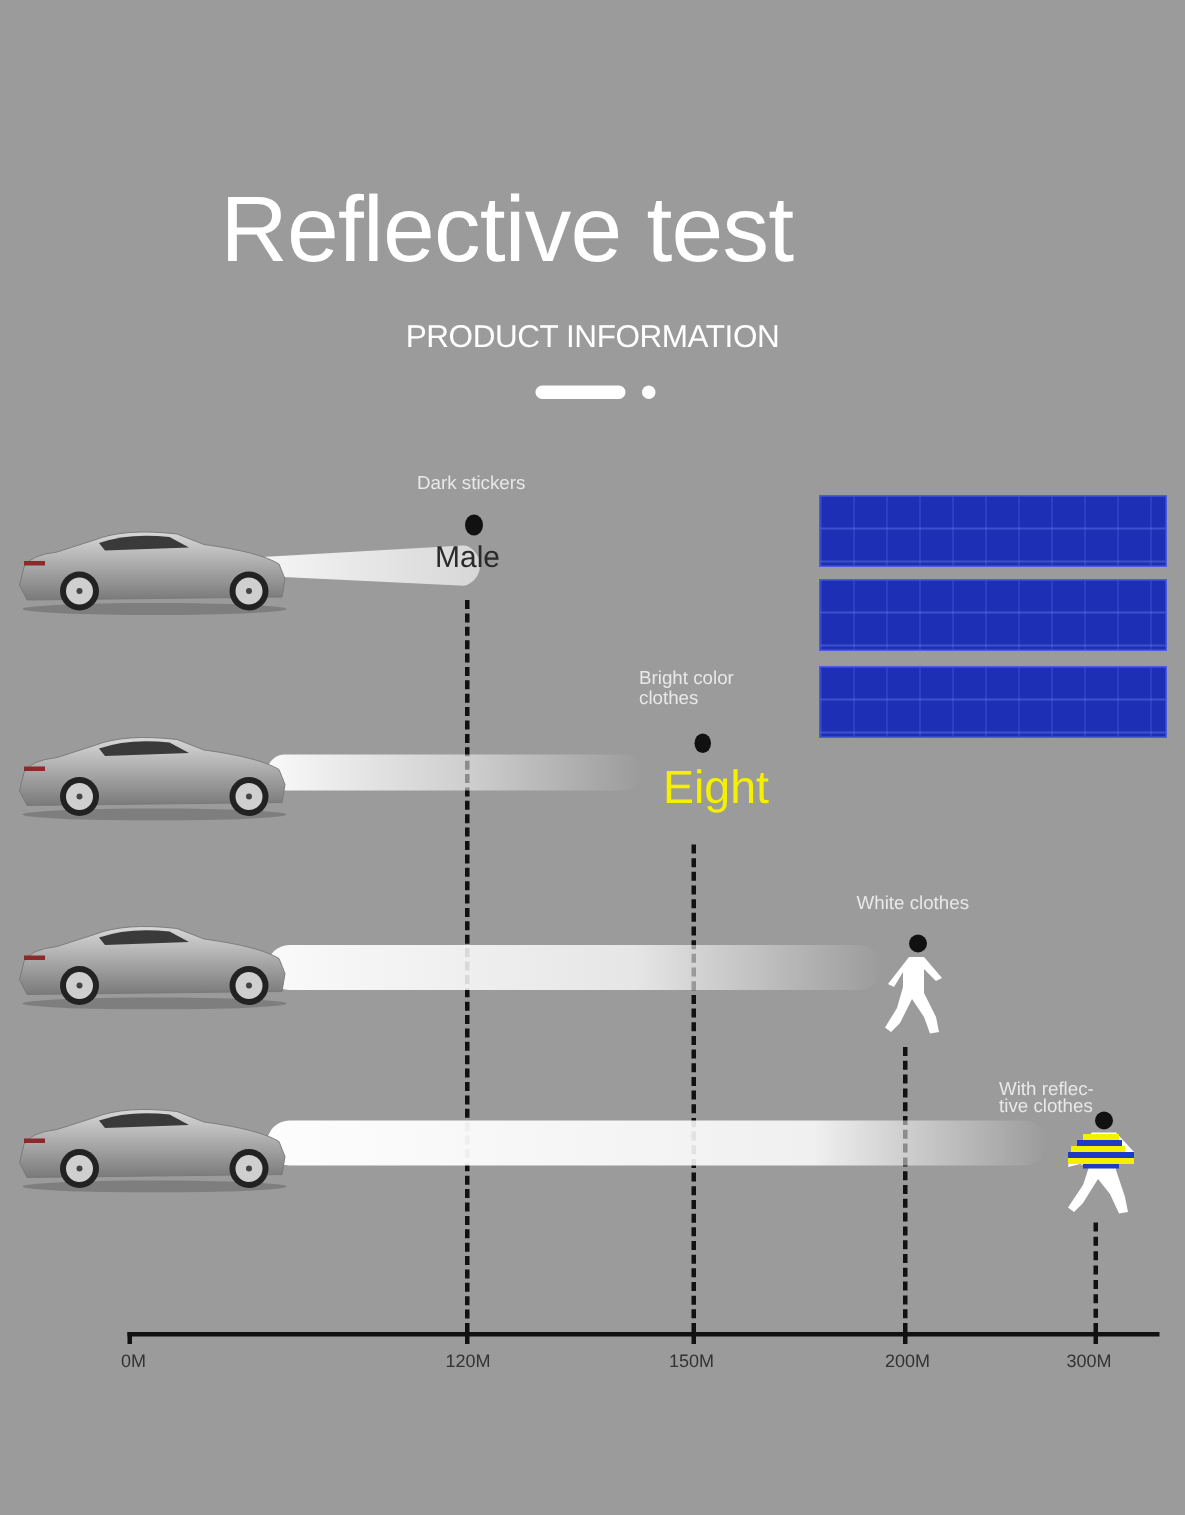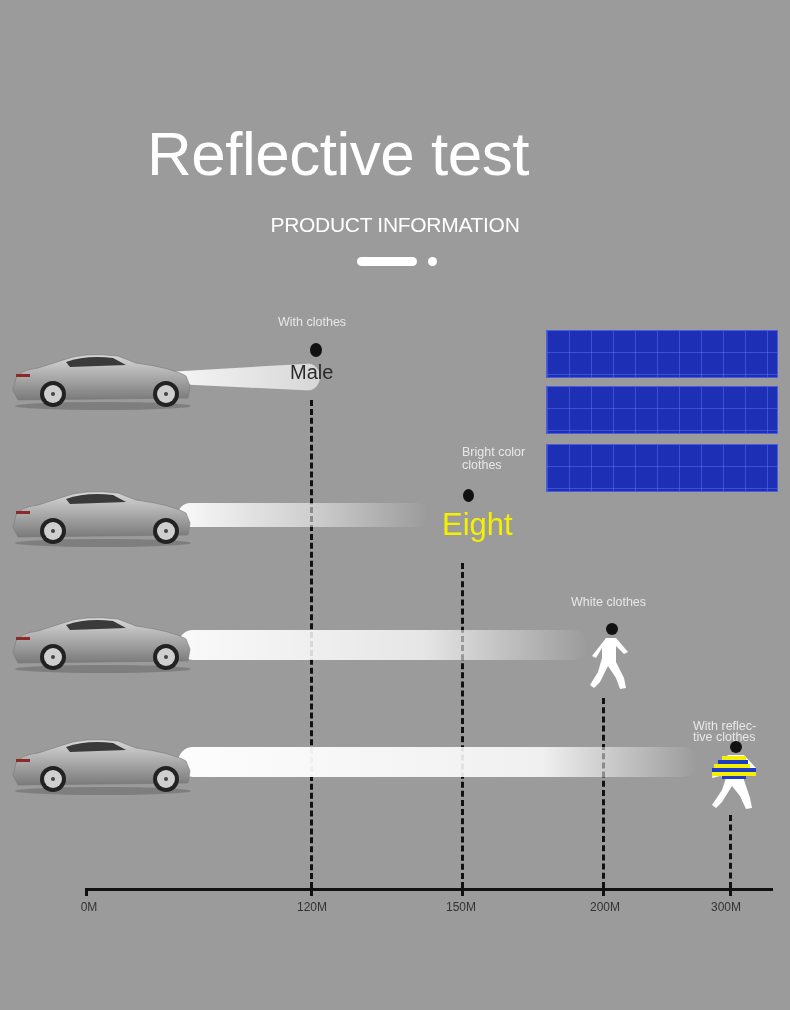--- a/index.html
+++ b/index.html
@@ -57,30 +57,30 @@
       <stop offset="0.6" stop-color="#fff" stop-opacity=".7"></stop>
       <stop offset="1" stop-color="#fff" stop-opacity="0"></stop>
     </linearGradient>
   </defs>
 </svg>
 
 <div class="abs beam" style="left:175px;top:363px;width:145px;height:28px;background:linear-gradient(90deg,rgba(255,255,255,.9),rgba(255,255,255,.6));clip-path:polygon(0 30%,100% 0,100% 100%,0 75%);"></div>
 <svg class="abs" style="left:8px;top:350px" width="185" height="60">
     <use href="#car"></use>
   </svg>
-<div class="abs label" style="left:278px;top:316px;">With clothes</div>
+<div class="abs label" style="left:278px;top:316px;">Dark stickers</div>
 <div class="abs" style="left:310px;top:343px;width:12px;height:14px;background:#111;border-radius:50%;"></div>
 <div class="abs" style="left:290px;top:361px;font-size:20px;color:#2a2a2a;">Male</div>
 <div class="abs vline" style="left:310px;top:400px;height:488px;"></div>
 
 <div class="abs beam" style="left:178px;top:503px;width:250px;height:24px;background:linear-gradient(90deg,rgba(255,255,255,.95),rgba(255,255,255,.5) 55%,rgba(255,255,255,0));"></div>
 <svg class="abs" style="left:8px;top:487px" width="185" height="60">
     <use href="#car"></use>
   </svg>
-<div class="abs label" style="left:426px;top:446px;margin-left:36px;">
+<div class="abs label" style="left:426px;top:446px;">
   <div>Bright color</div>
   <div>clothes</div>
 </div>
 <div class="abs" style="left:463px;top:489px;width:11px;height:13px;background:#111;border-radius:50%;"></div>
 <div class="abs" style="left:442px;top:507px;font-size:31px;color:#f5f000;">Eight</div>
 <div class="abs vline" style="left:461px;top:563px;height:325px;"></div>
 
 <div class="abs beam" style="left:178px;top:630px;width:410px;height:30px;background:linear-gradient(90deg,rgba(255,255,255,.95),rgba(255,255,255,.75) 60%,rgba(255,255,255,0));"></div>
 <svg class="abs" style="left:8px;top:613px" width="185" height="60">
     <use href="#car"></use>
@@ -89,21 +89,21 @@
 <svg class="abs" style="left:586px;top:622px" width="46" height="72" viewBox="0 0 46 72">
   <circle cx="26" cy="7" r="6" fill="#111"></circle>
   <path d="M20 16 L30 16 L42 30 L38 32 L30 24 L30 40 L38 56 L40 66 L34 67 L30 56 L22 44 L14 60 L8 66 L4 63 L12 50 L16 36 L16 26 L10 36 L6 34 Z" fill="#fff"></path>
 </svg>
 <div class="abs vline" style="left:602px;top:698px;height:190px;"></div>
 
 <div class="abs beam" style="left:178px;top:747px;width:520px;height:30px;background:linear-gradient(90deg,rgba(255,255,255,.98),rgba(255,255,255,.85) 70%,rgba(255,255,255,0));"></div>
 <svg class="abs" style="left:8px;top:735px" width="185" height="60">
     <use href="#car"></use>
   </svg>
-<div class="abs label" style="left:693px;top:721px;line-height:11px;">
+<div class="abs label" style="left:666px;top:721px;line-height:11px;">
   <div>With reflec-</div>
   <div>tive clothes</div>
 </div>
 <svg class="abs" style="left:708px;top:740px" width="50" height="75" viewBox="0 0 50 75">
   <circle cx="28" cy="7" r="6" fill="#111"></circle>
   <path d="M20 15 L36 15 L48 28 L46 31 L36 24 L36 40 L42 58 L44 68 L38 69 L32 56 L24 46 L14 62 L8 68 L4 65 L14 50 L18 38 L12 36 L4 38 L6 28 Z" fill="#fff"></path>
   <rect x="14" y="16" width="24" height="4" fill="#f5f000"></rect>
   <rect x="10" y="20" width="30" height="4" fill="#1d3bc4"></rect>
   <rect x="6" y="24" width="36" height="4" fill="#f5f000"></rect>
   <rect x="4" y="28" width="44" height="4" fill="#1d3bc4"></rect>

